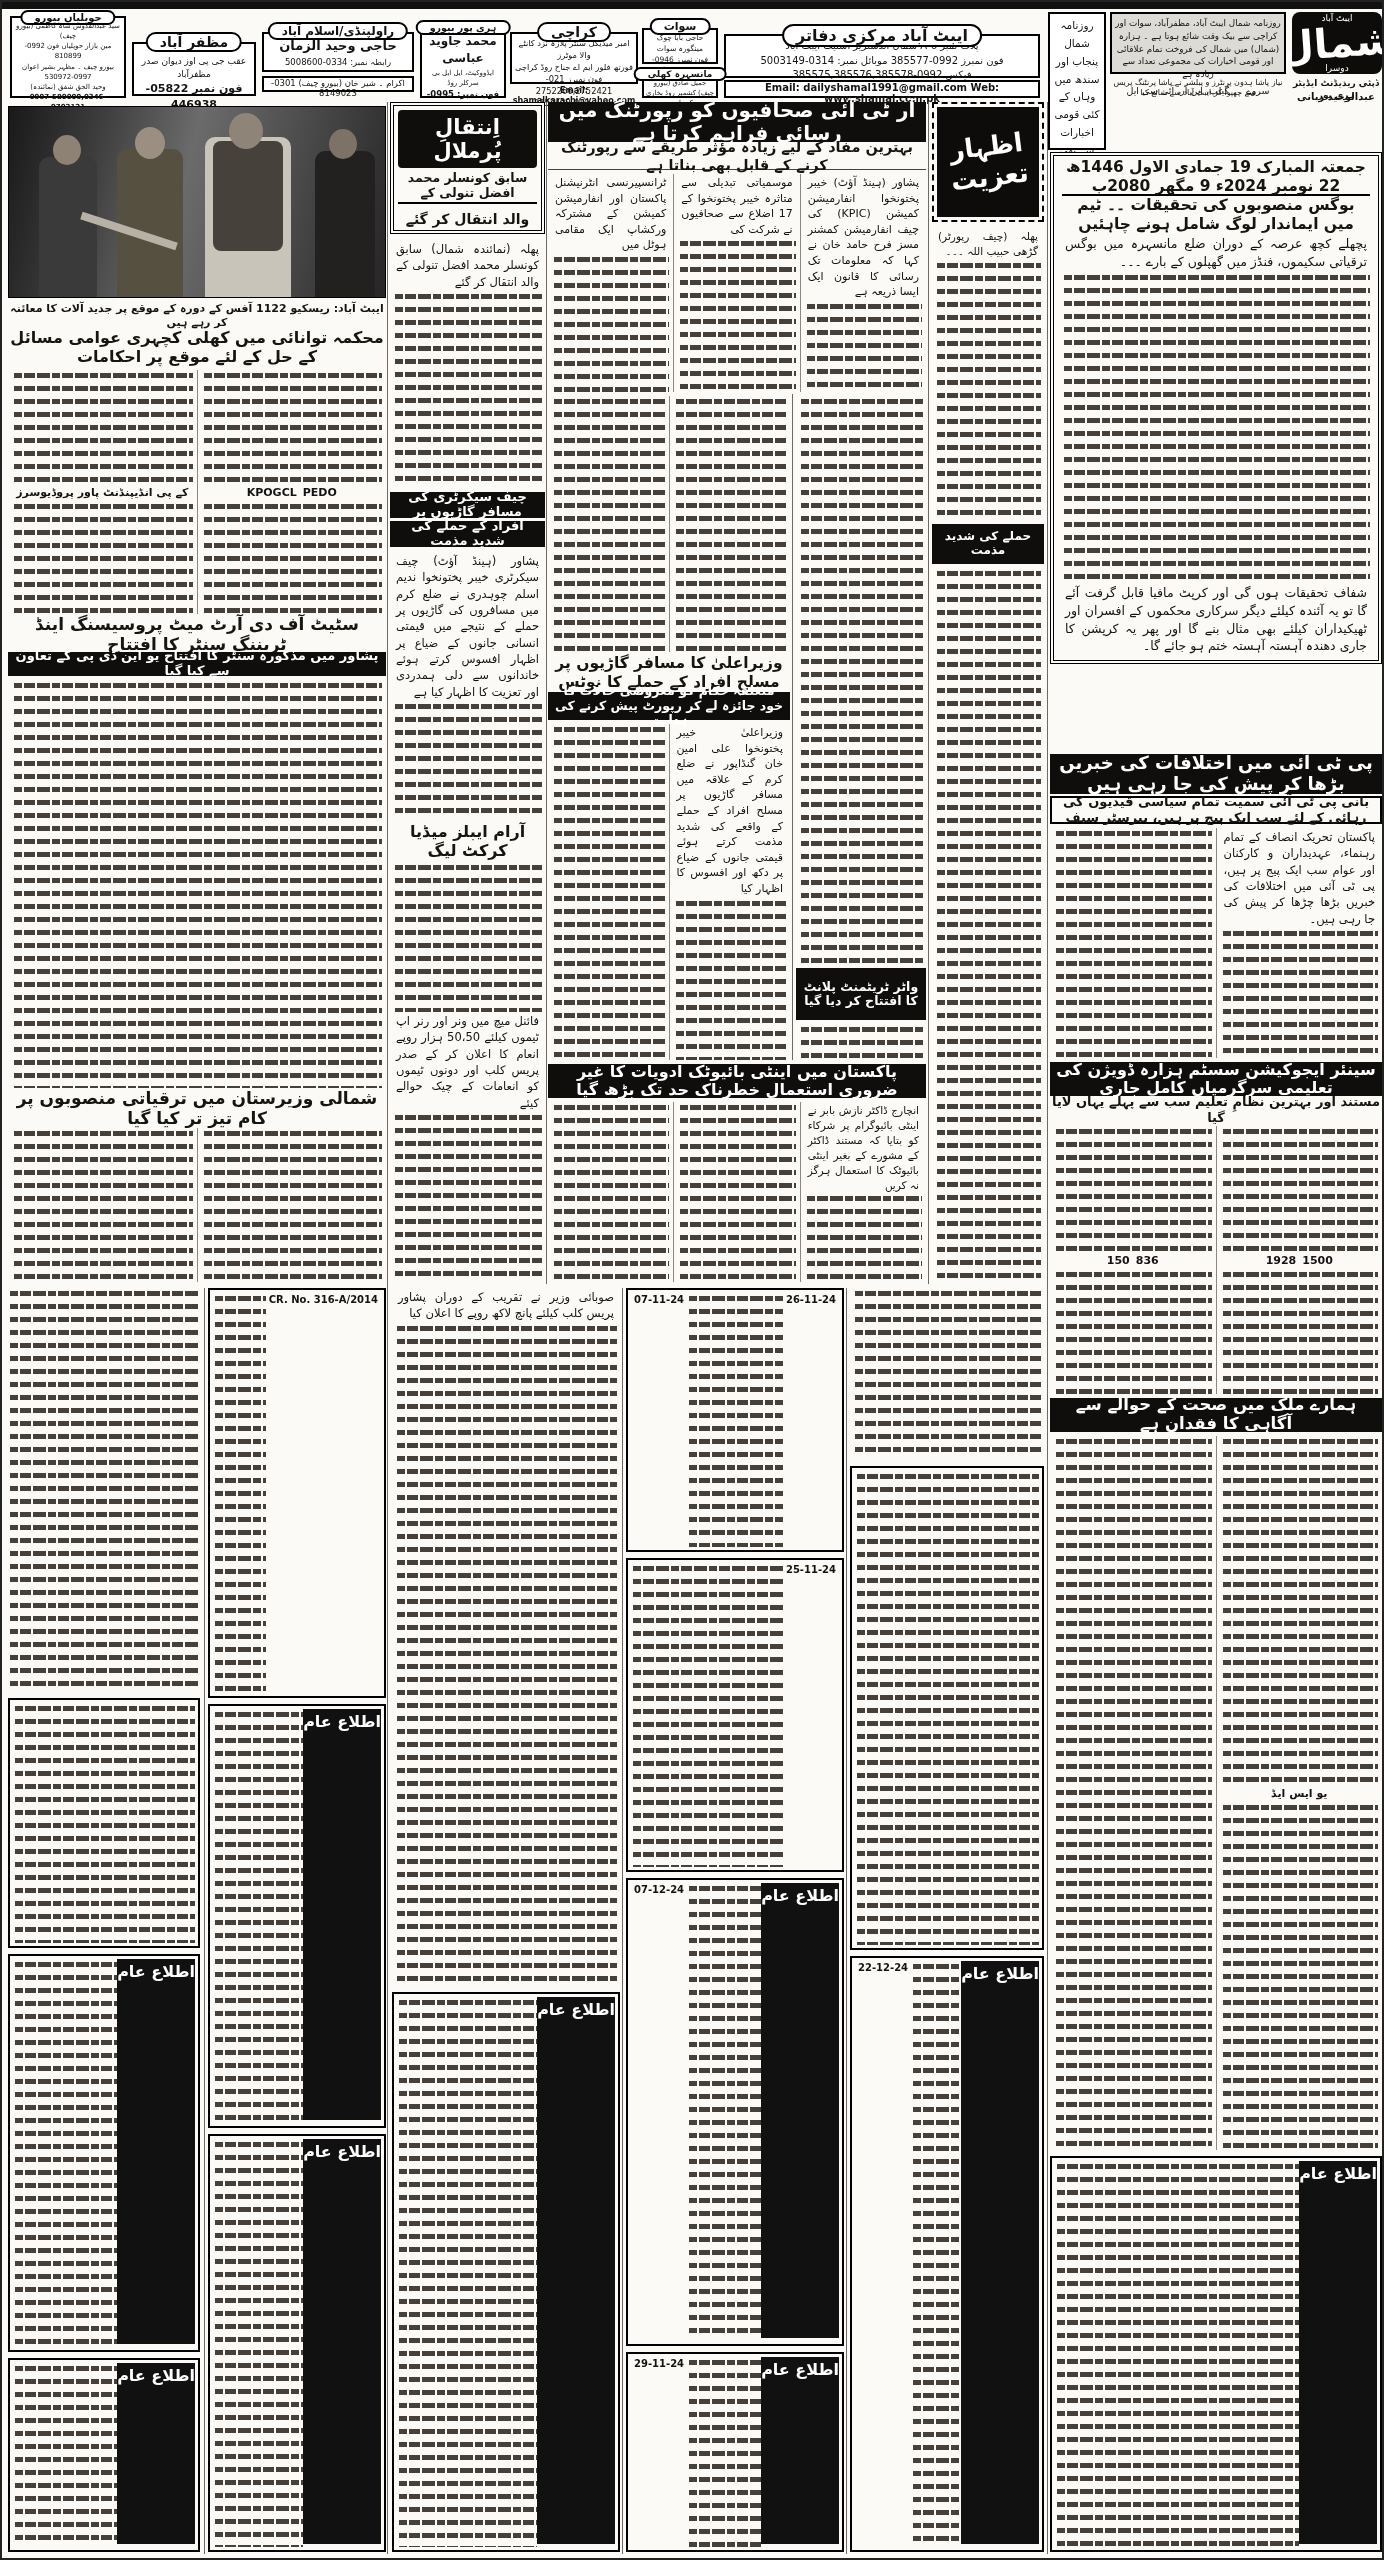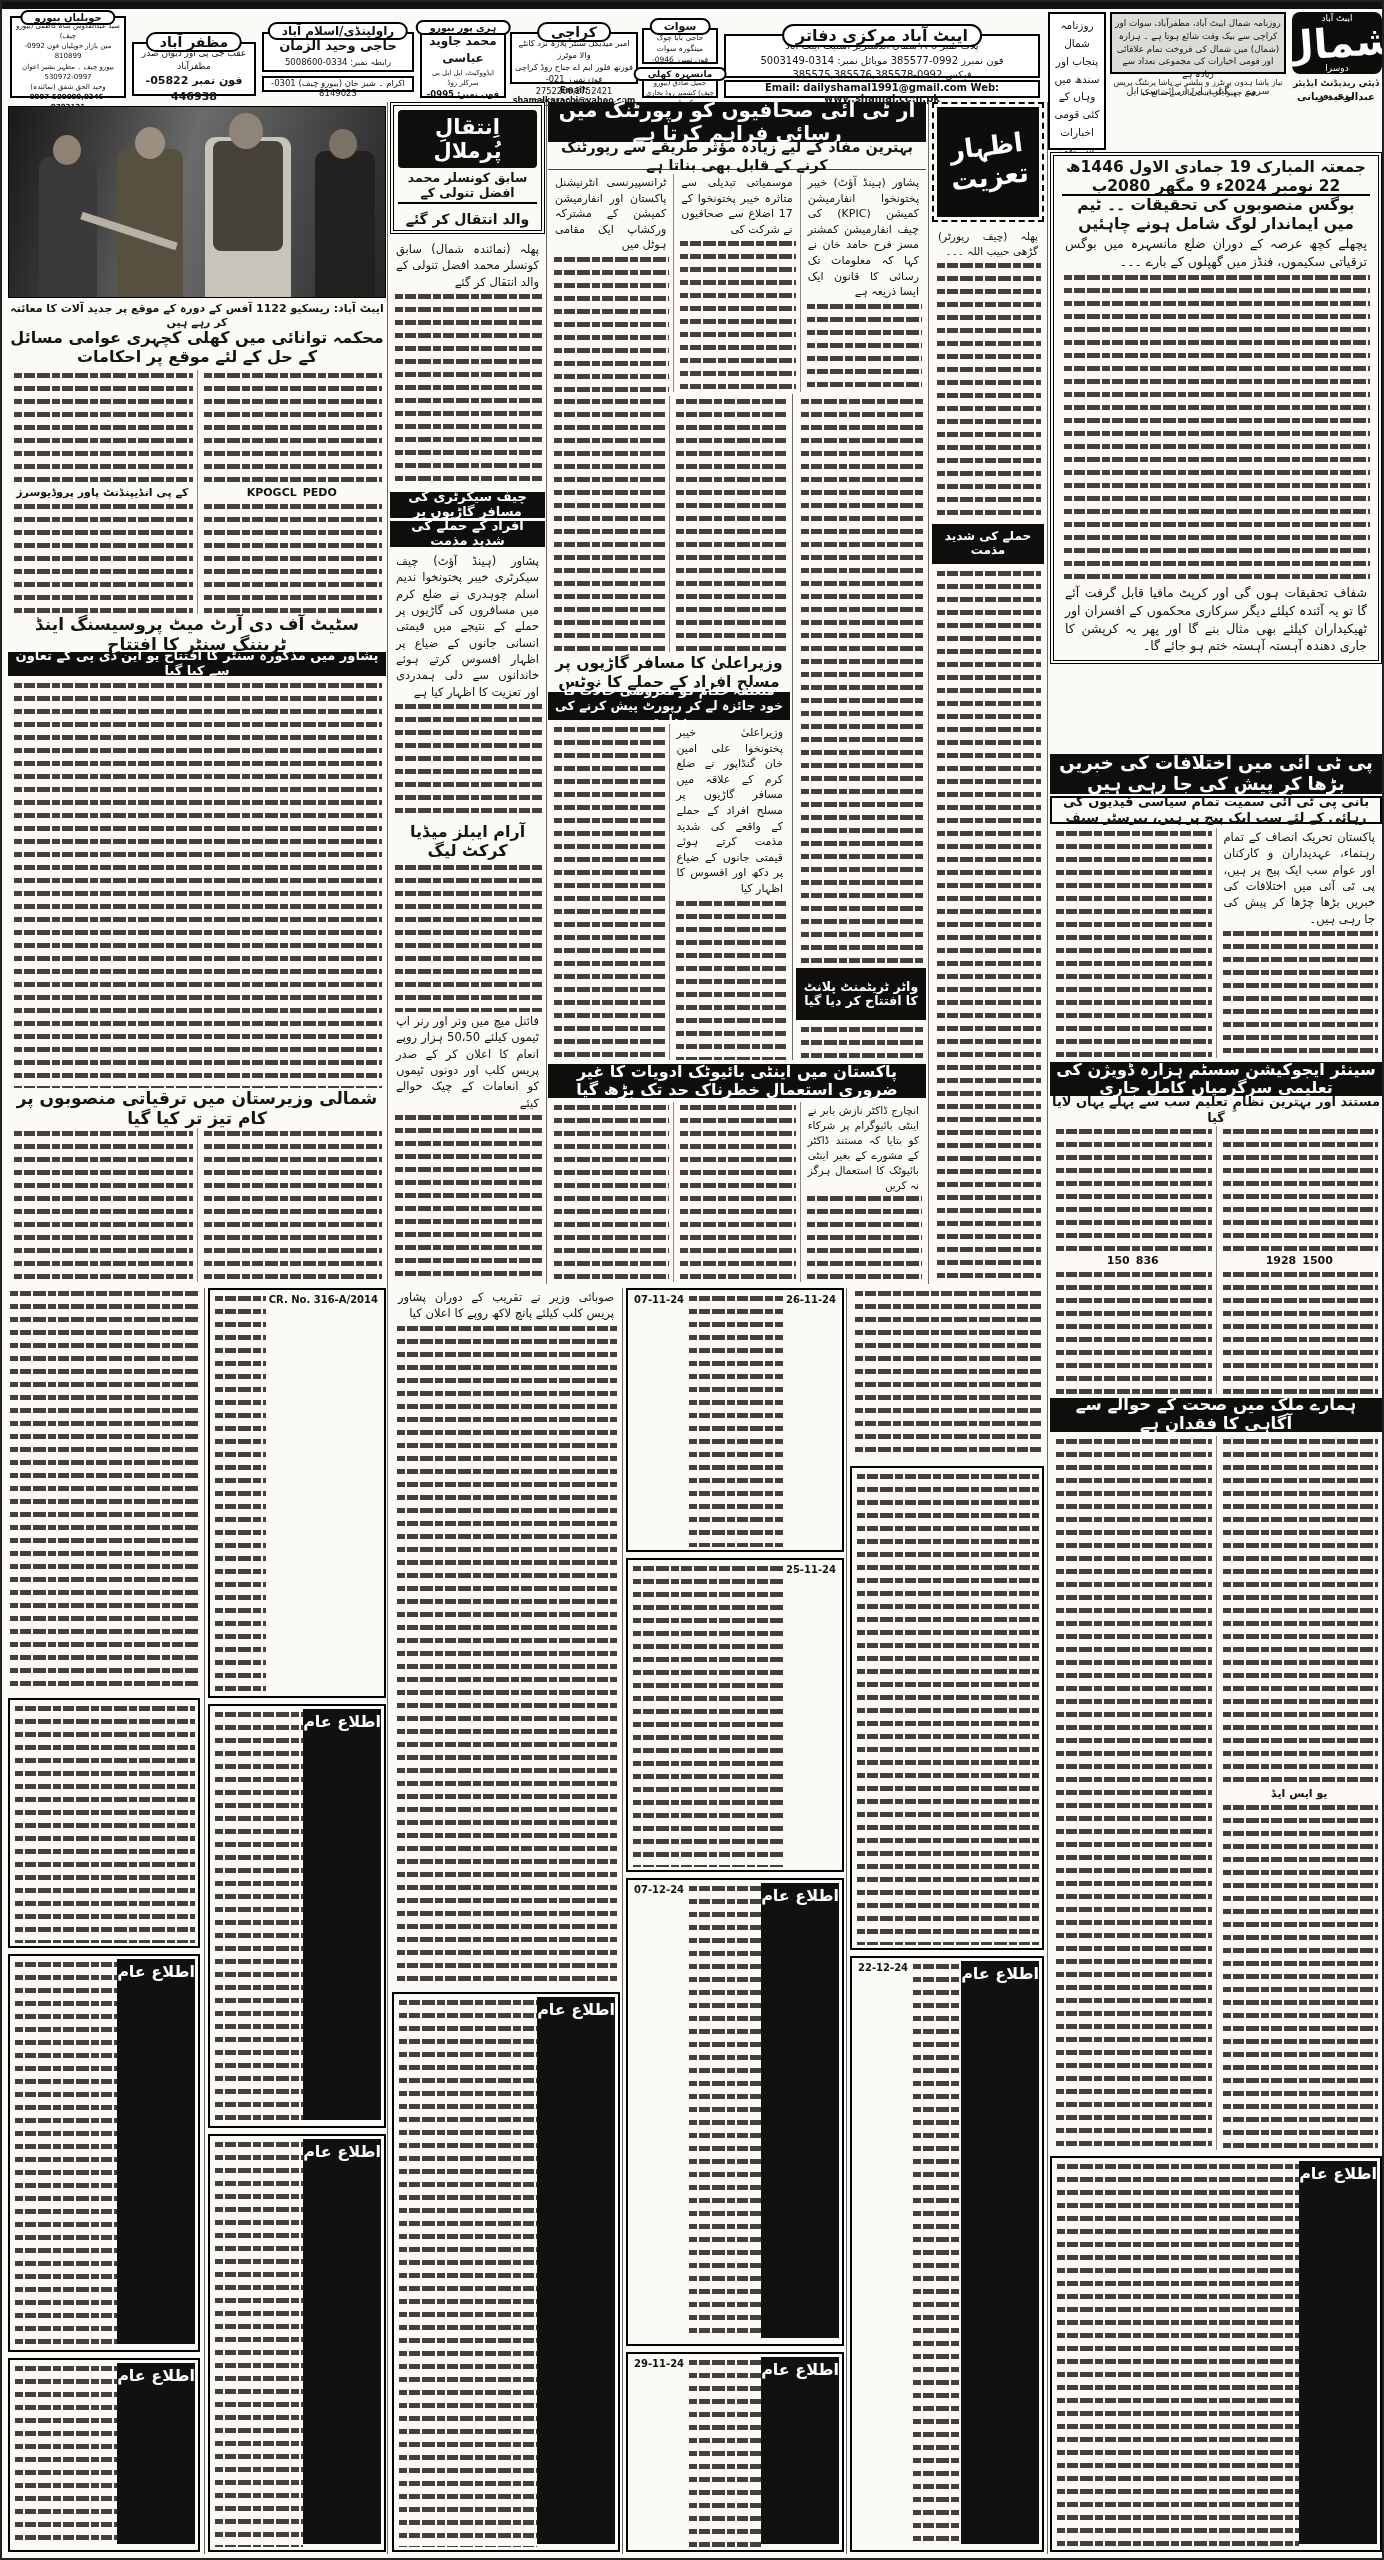--- a/index.html
+++ b/index.html
@@ -120,21 +120,21 @@
     <div class="pill" style="font-size:12px;">راولپنڈی/اسلام آباد</div>
     <div class="hlines">
       <div class="b" style="font-size:13px;">حاجی وحید الزمان</div>
       <div class="num" style="font-size:8.5px;">رابطہ نمبر: 0334-5008600</div>
     </div>
   </div>
   <div class="abs hbox num" style="left:260px;top:74px;width:152px;height:16px;font-size:8.5px;text-align:center;">اکرام ۔ شیر خان (بیورو چیف) 0301-8149023</div>
 
   <div class="abs hbox" style="left:130px;top:40px;width:124px;height:54px;">
     <div class="pill" style="font-size:14px;">مظفر آباد</div>
-    <div class="hlines" style="font-size:9px;">
+    <div class="hlines" style="font-size:9px;margin-top:8px;">
       <div>عقب جی پی اوز دیوان صدر مظفرآباد</div>
       <div class="num b" style="font-size:11px;">فون نمبر 05822-446938</div>
       <div class="num b" style="font-size:11px;">فیکس ۔ 05822-446842</div>
     </div>
   </div>
 
   <div class="abs hbox" style="left:8px;top:14px;width:116px;height:82px;">
     <div class="pill" style="font-size:10px;top:-8px;">حویلیاں بیورو</div>
     <div class="hlines" style="font-size:7px;">
       <div>سید عبدالقدوس شاہ کاظمی (بیورو چیف)</div>

